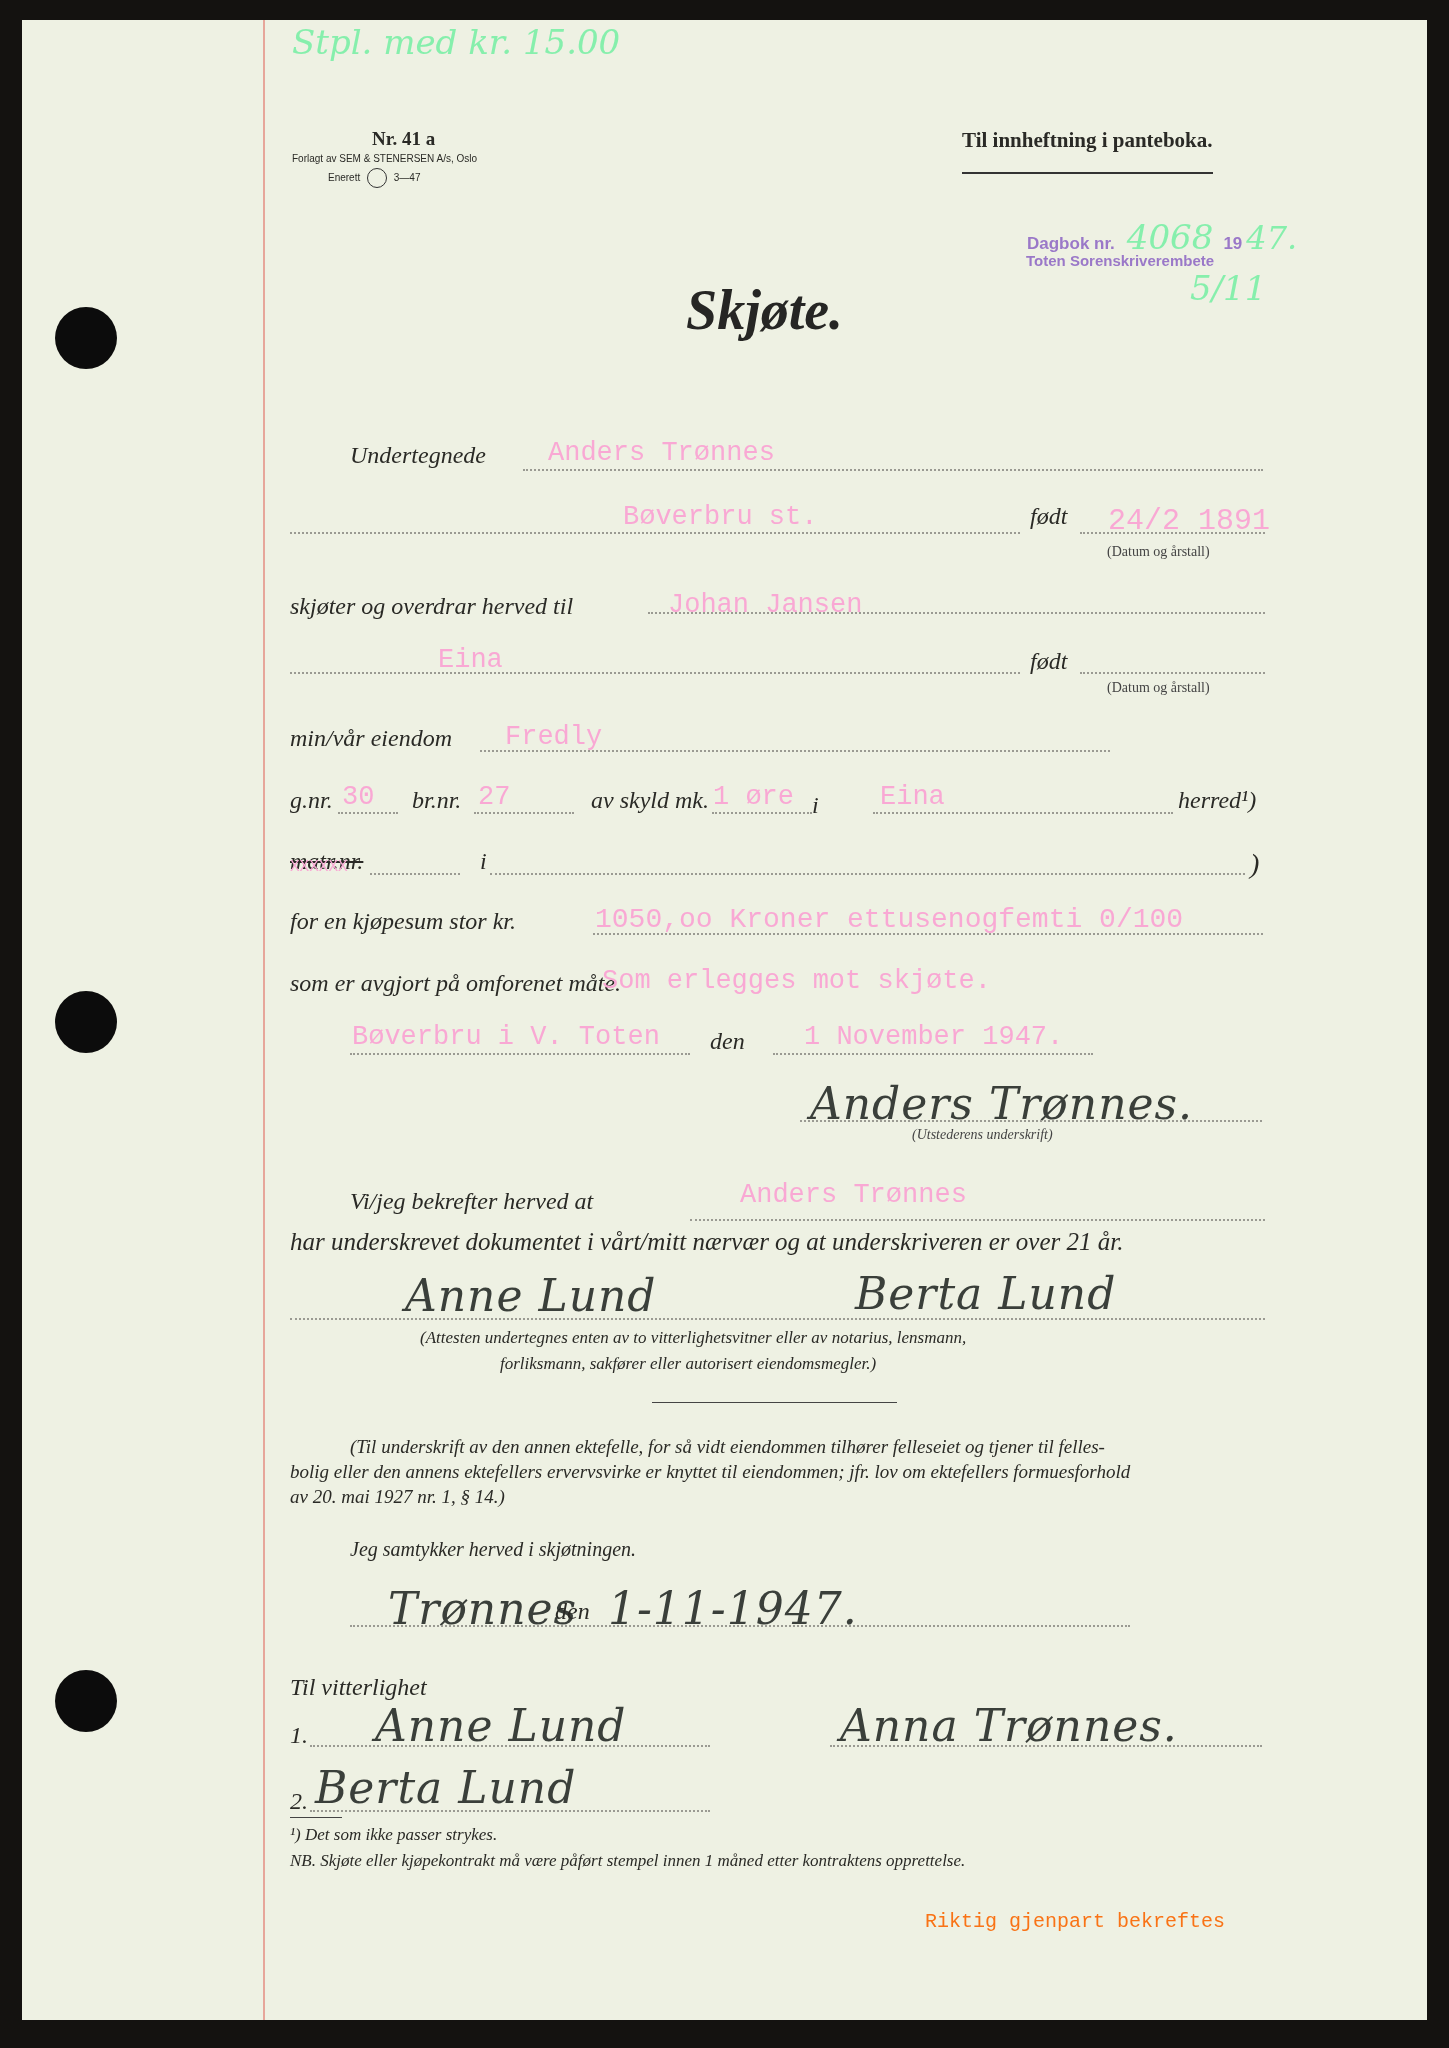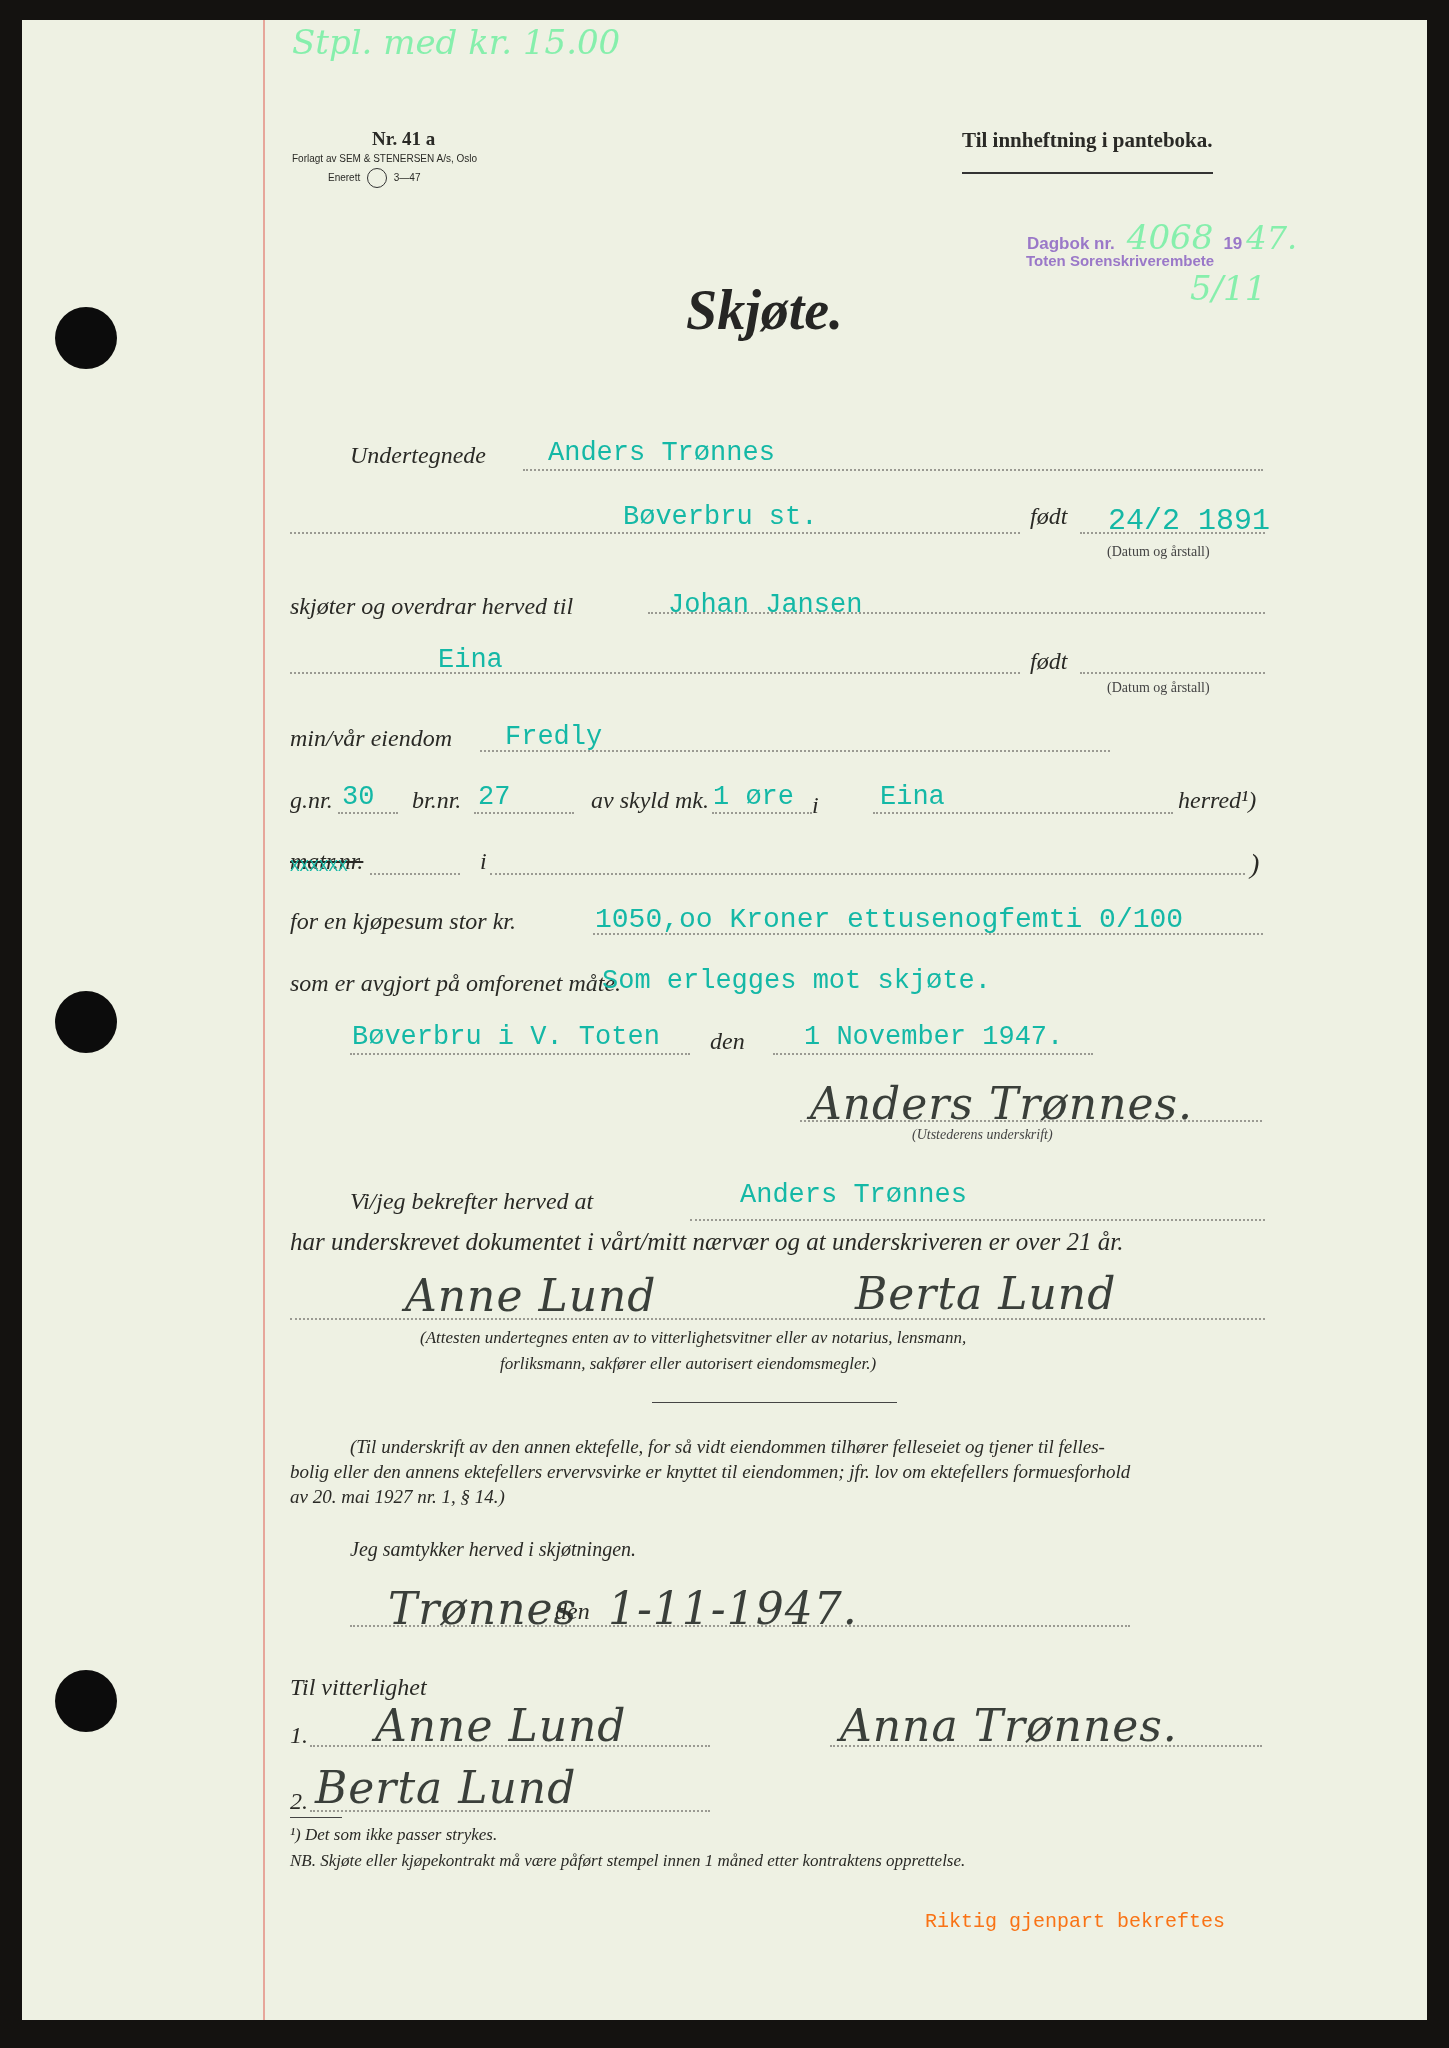--- a/index.html
+++ b/index.html
@@ -8,21 +8,21 @@
     font-family:"Liberation Serif", serif; color:#2a2a26;
   }
   .paper {
     position:absolute; left:22px; top:20px; width:1405px; height:2000px;
     background:#eef1e3;
   }
   .margin-line { position:absolute; left:263px; top:20px; width:2px; height:2000px; background:#e6a69a; }
   .hole { position:absolute; left:55px; width:62px; height:62px; border-radius:50%; background:#0c0c0c; }
   .abs { position:absolute; white-space:nowrap; }
   .hand { font-family:"DejaVu Serif", serif; font-style:italic; color:#86efac; }
-  .typed { font-family:"Liberation Mono", monospace; color:#14b8a6; font-size:27px; }
+  .typed { font-family:"Liberation Mono", monospace; color:#f9a8d4; font-size:27px; }
   .label { font-family:"Liberation Serif", serif; font-style:italic; font-size:24px; color:#2a2a26; }
   .dots { position:absolute; border-bottom:2px dotted #9a9a92; height:0; }
   .small { font-family:"Liberation Serif", serif; font-size:14px; color:#444; }
   .stamp { font-family:"Liberation Sans", sans-serif; font-weight:bold; color:#9a78c8; }
   .title { font-family:"Liberation Serif", serif; font-style:italic; font-weight:bold; font-size:56px; color:#262624; }
   .note { font-family:"Liberation Serif", serif; font-style:italic; font-size:19px; color:#2a2a26; }
   .sig { font-family:"DejaVu Serif", serif; font-style:italic; font-size:44px; color:#3a3f3a; letter-spacing:1px; }
 </style>
 </head>
 <body>

